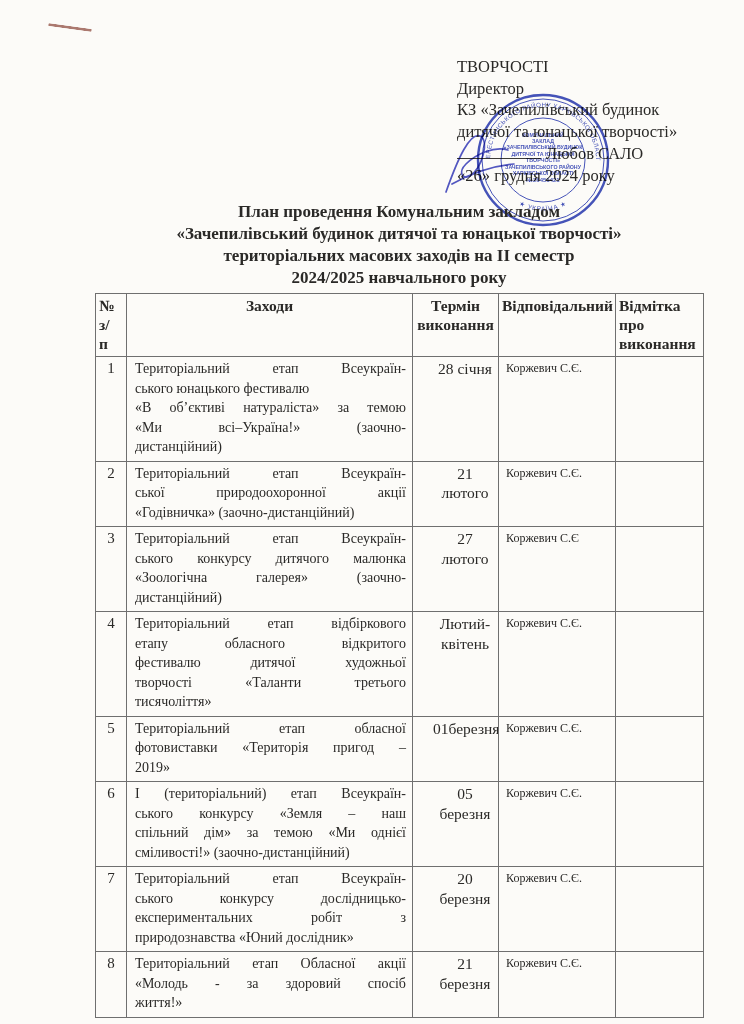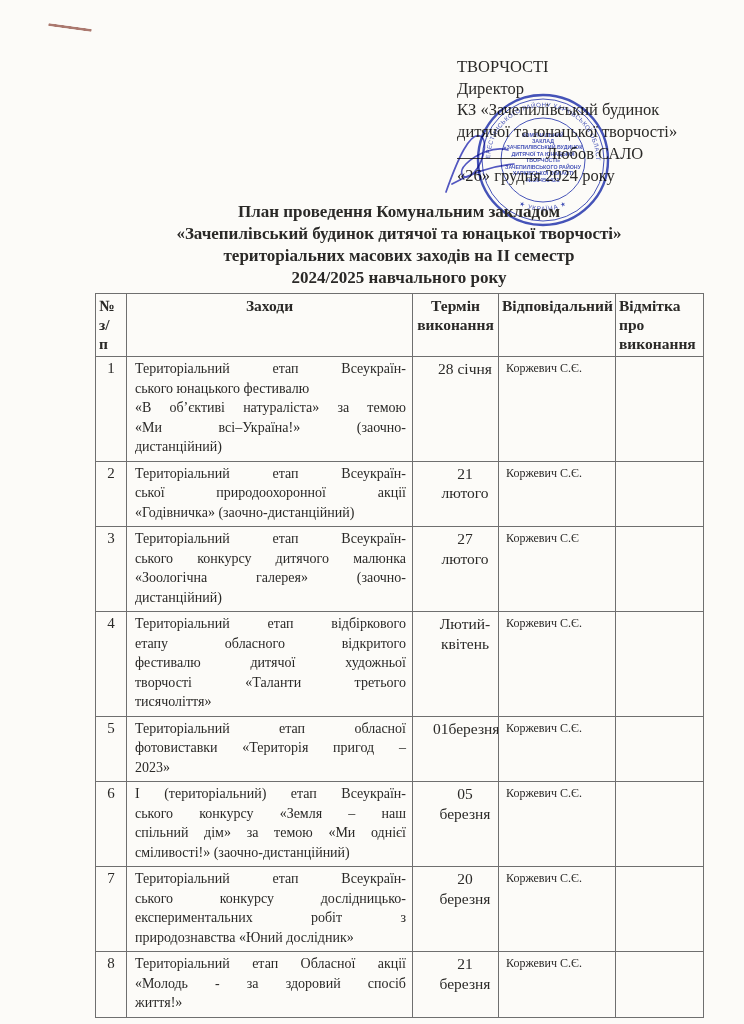--- a/index.html
+++ b/index.html
@@ -208,21 +208,21 @@
 квітень</td>
       <td class="c-resp">Коржевич С.Є.</td>
       <td class="c-mark"></td>
     </tr>
 
     <tr>
       <td class="c-num">5</td>
       <td class="c-event">
             <div class="jline stretch">Територіальний етап обласної</div>
             <div class="jline stretch">фотовиставки «Територія пригод –</div>
-            <div class="jline">2023»</div>
+            <div class="jline">2019»</div>
           </td>
       <td class="c-term">01березня</td>
       <td class="c-resp">Коржевич С.Є.</td>
       <td class="c-mark"></td>
     </tr>
 
     <tr>
       <td class="c-num">6</td>
       <td class="c-event">
             <div class="jline stretch">І (територіальний) етап Всеукраїн-</div>

